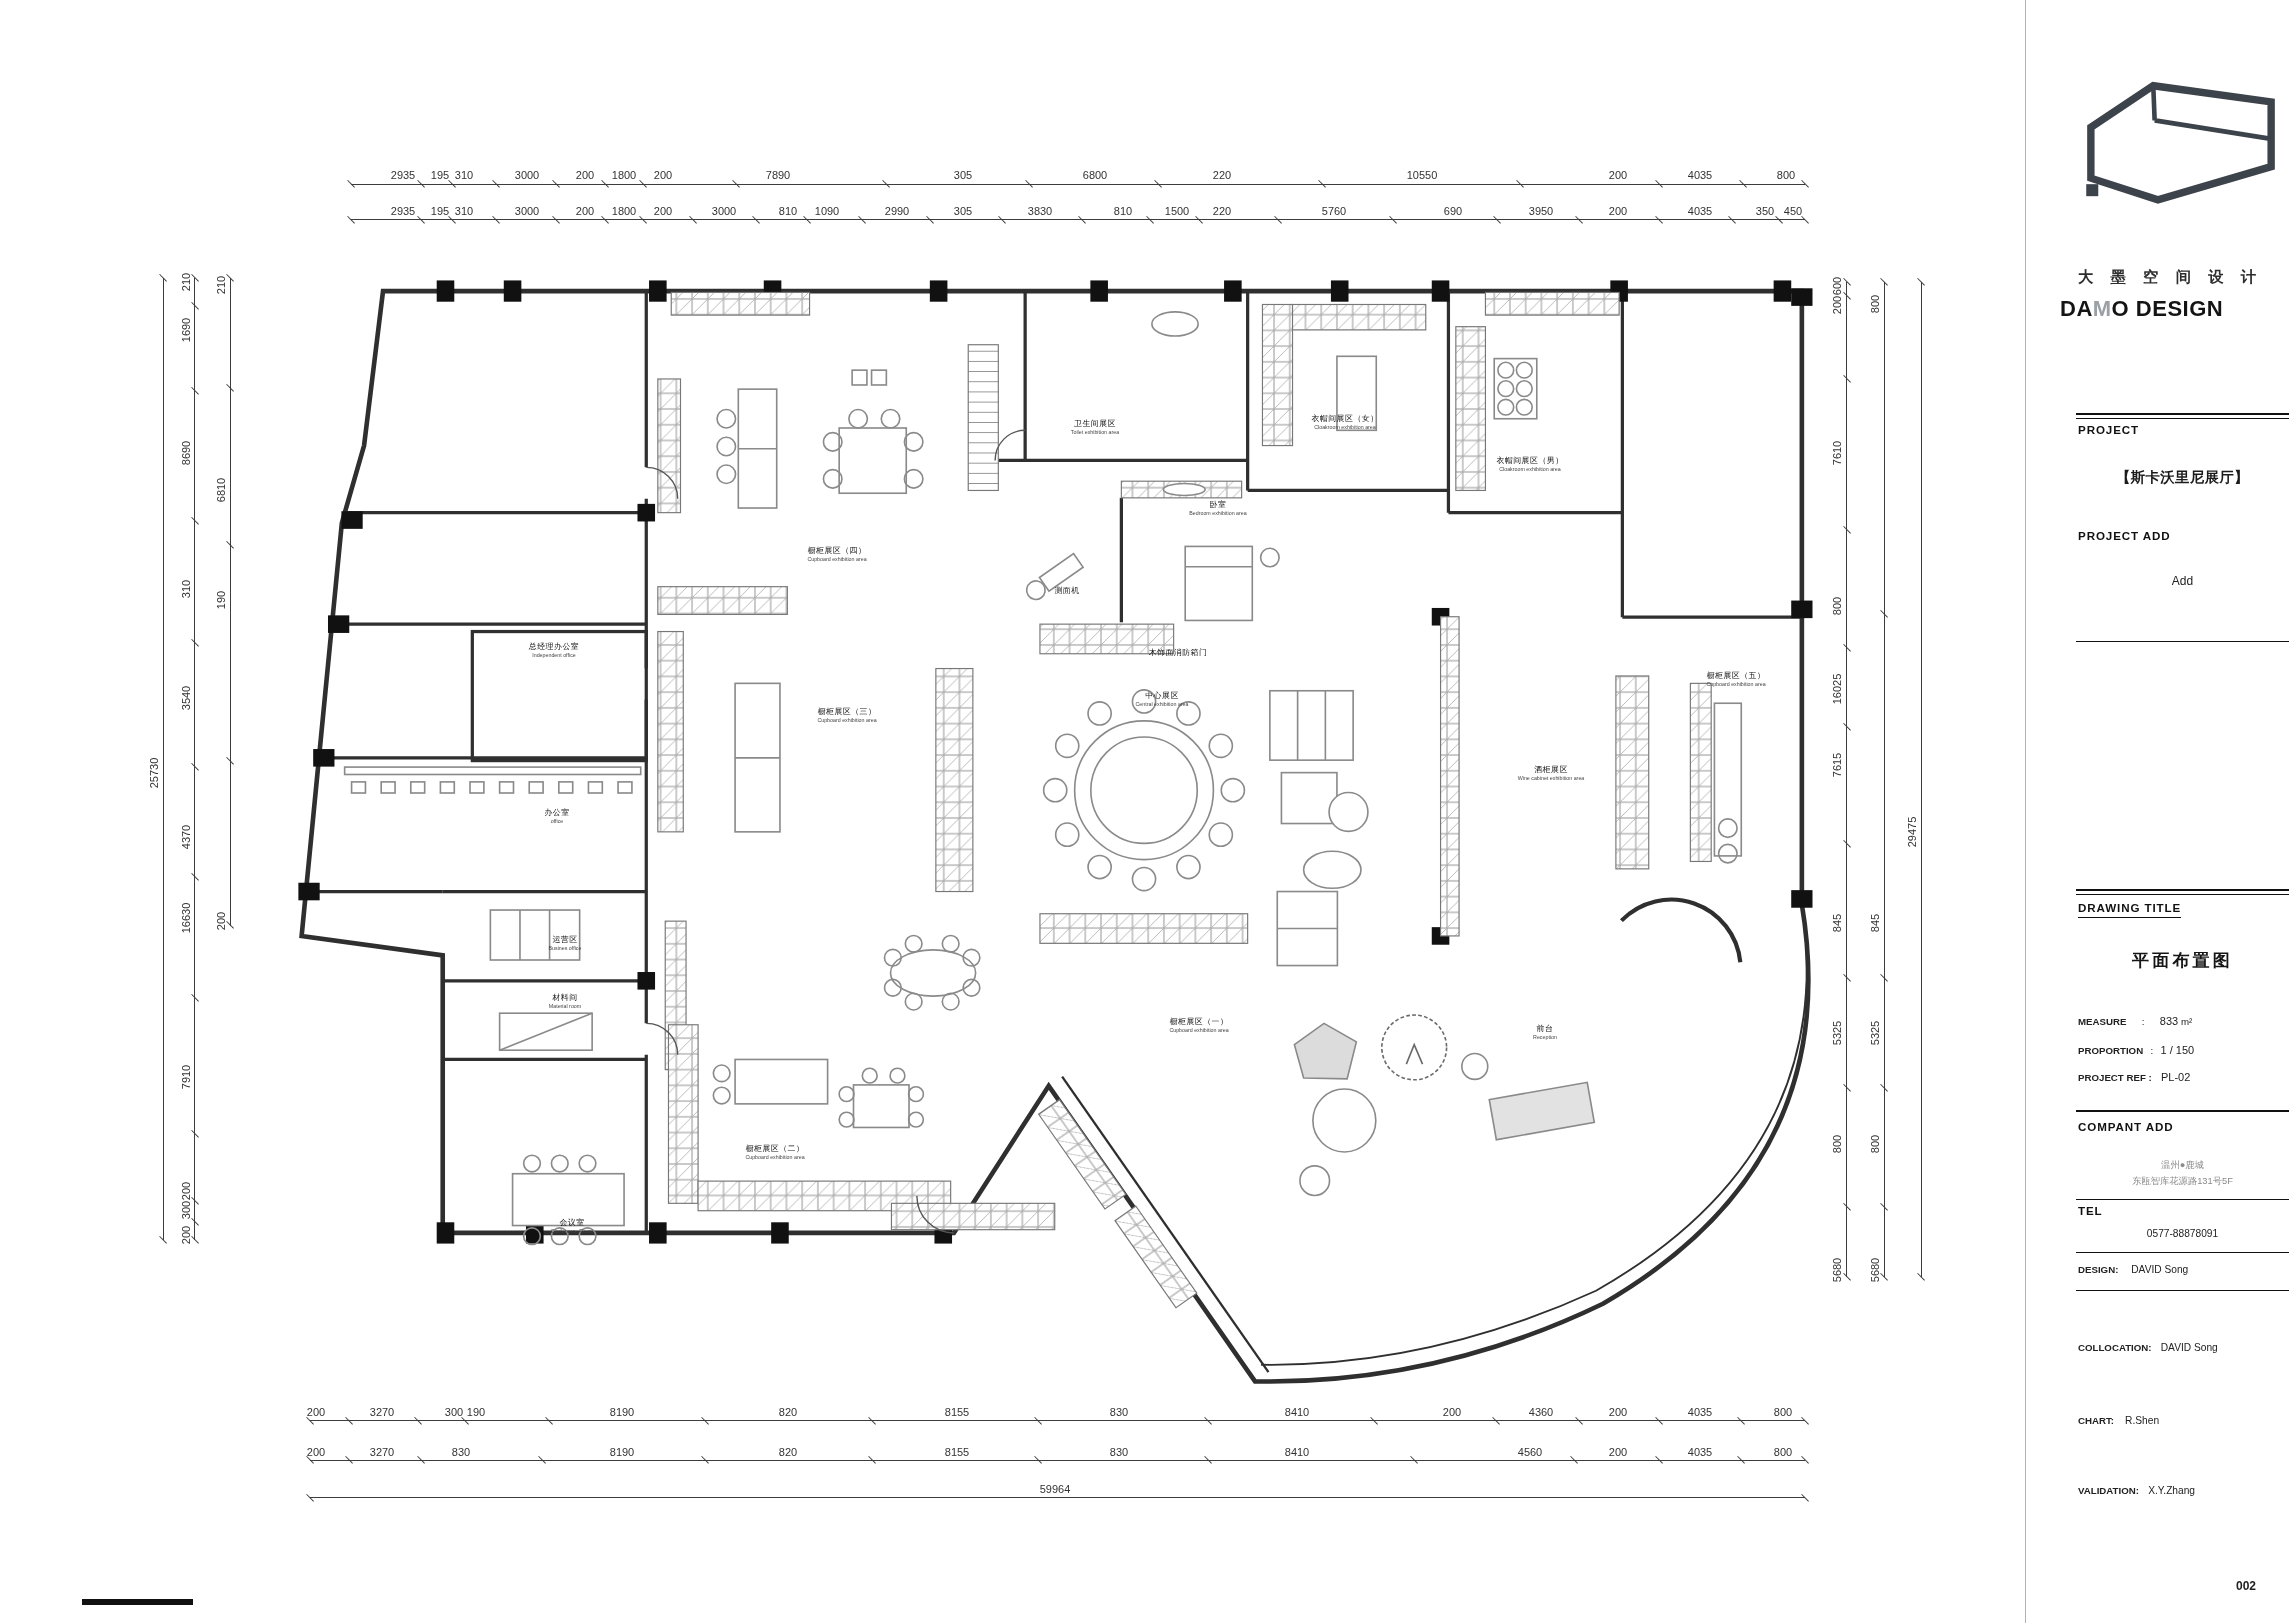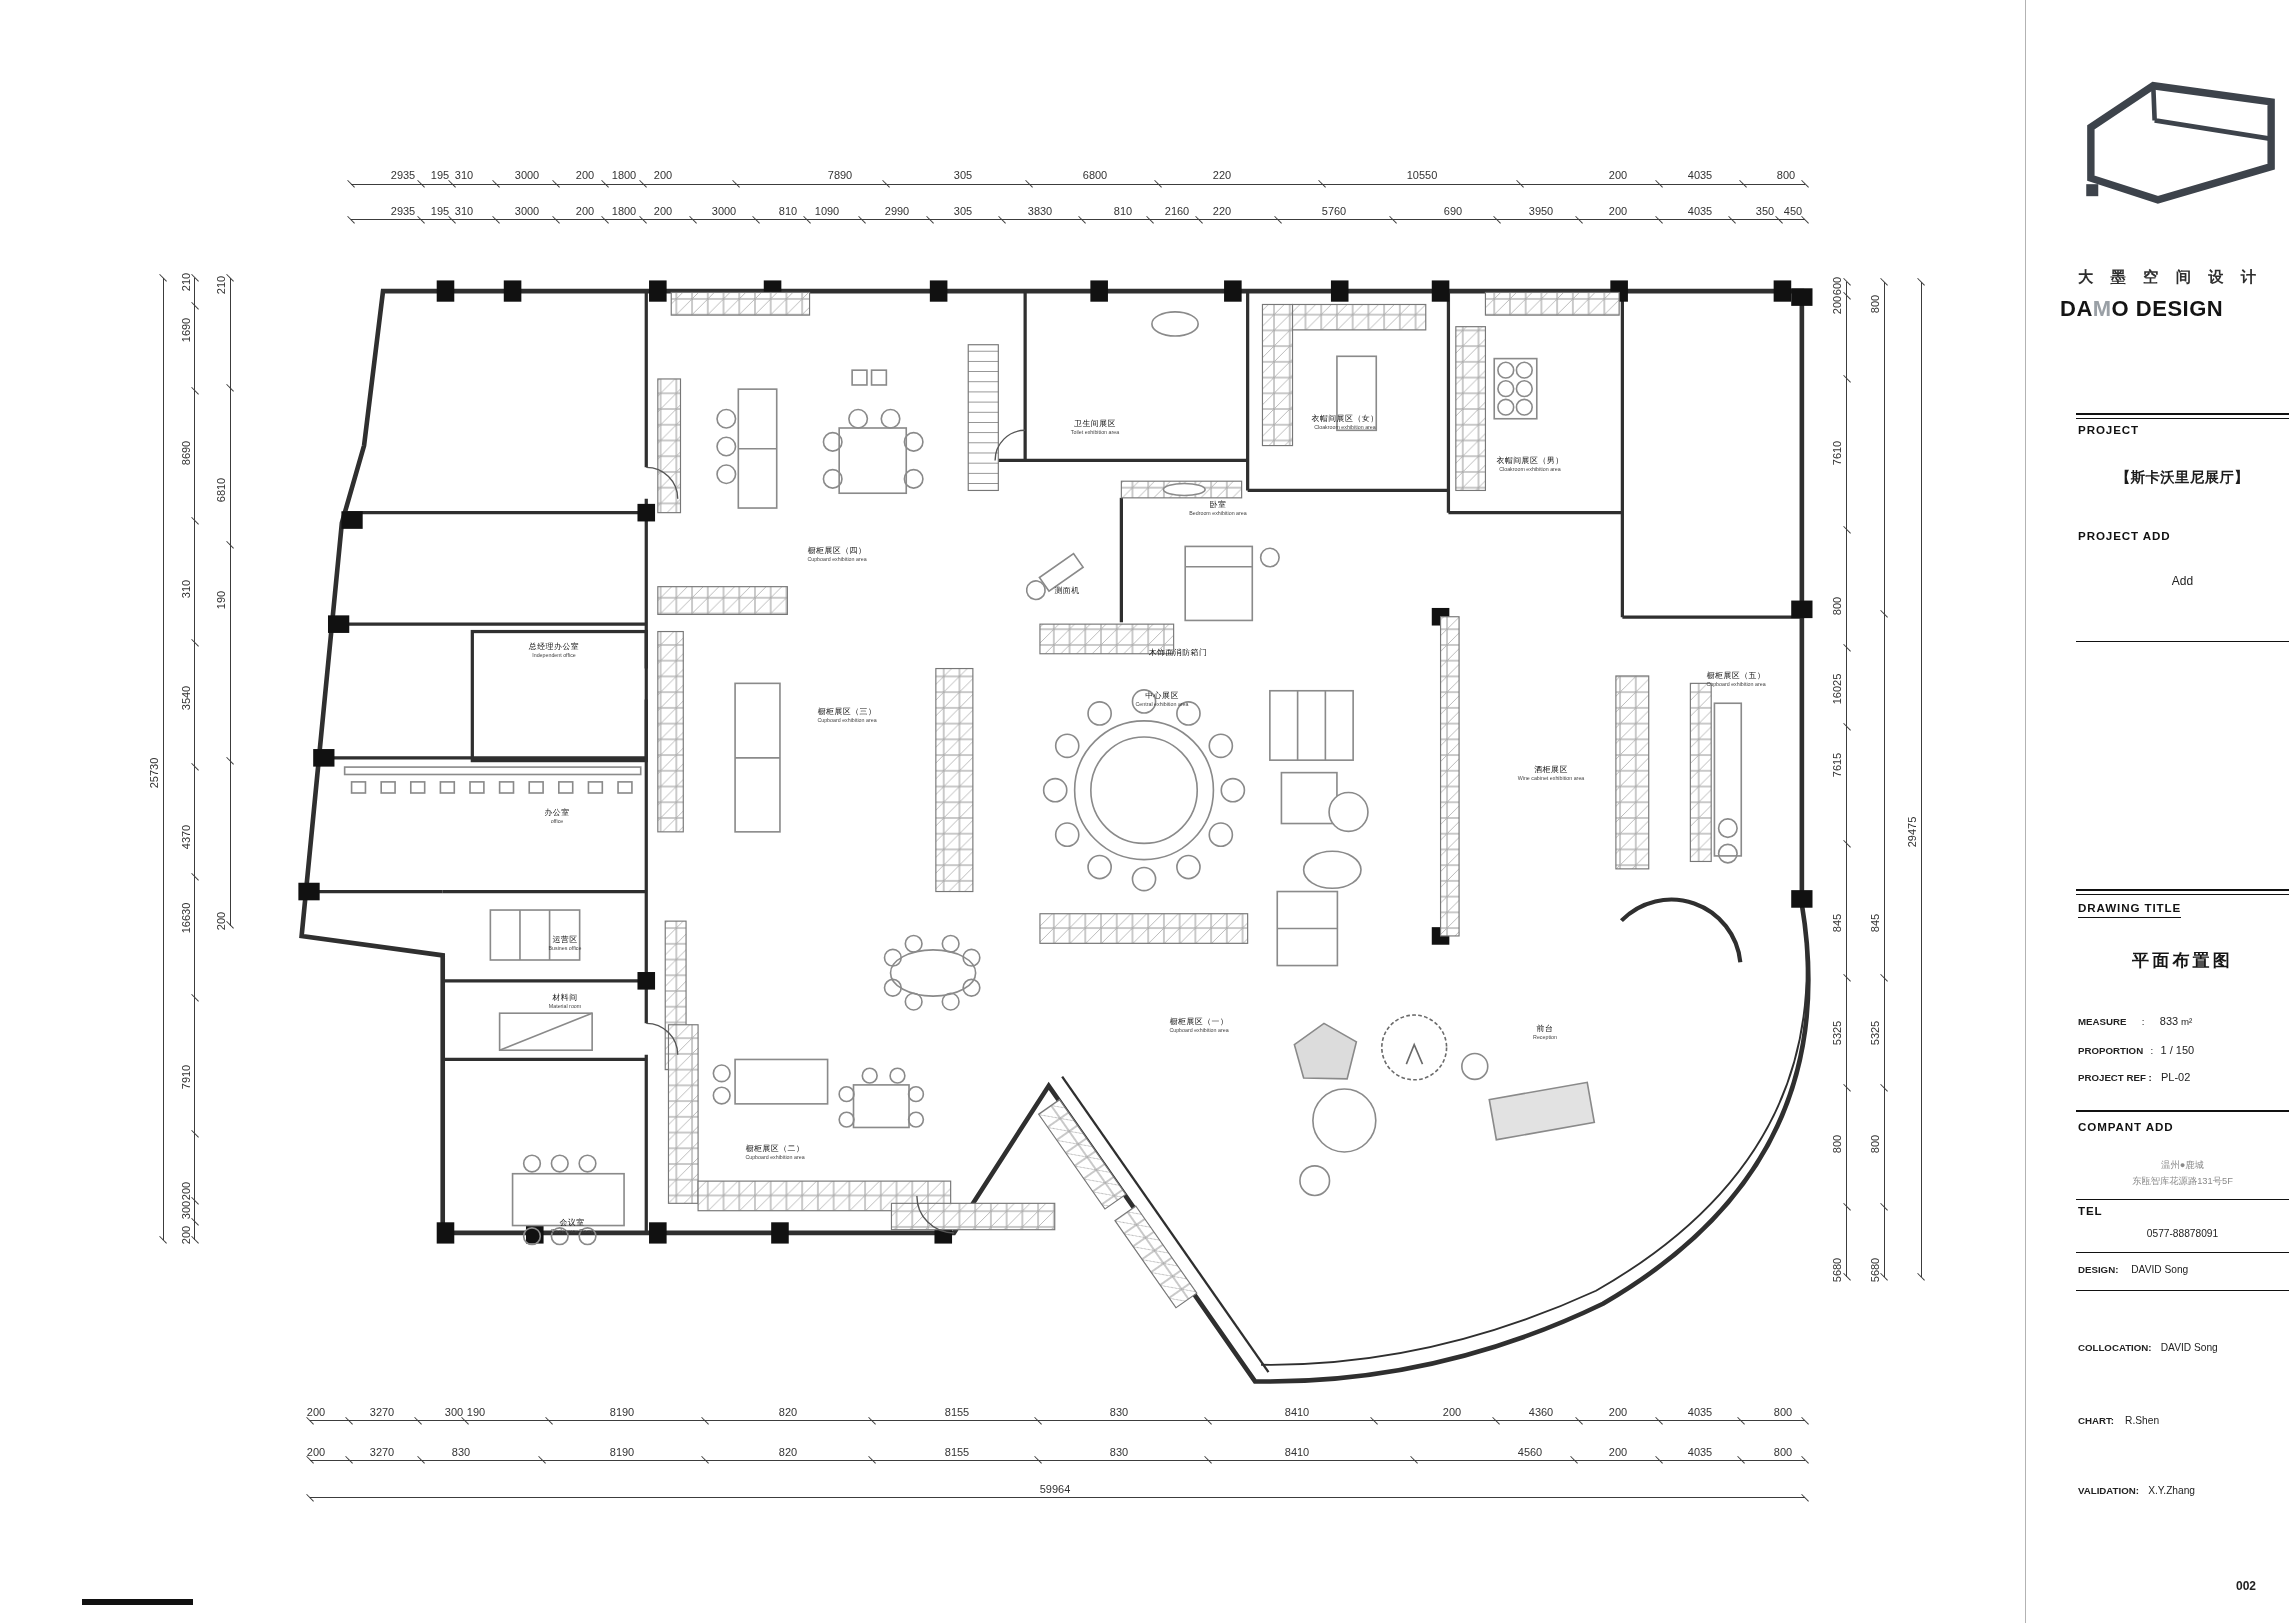--- a/index.html
+++ b/index.html
@@ -363,21 +363,21 @@
       <div class="dim-tick" style="left: 1659px; top: 184px;"></div>
       <div class="dim-tick" style="left: 1743px; top: 184px;"></div>
       <div class="dim-tick" style="left: 1805px; top: 184px;"></div>
       <div class="dim-num h" style="left: 403px; top: 181px;">2935</div>
       <div class="dim-num h" style="left: 440px; top: 181px;">195</div>
       <div class="dim-num h" style="left: 464px; top: 181px;">310</div>
       <div class="dim-num h" style="left: 527px; top: 181px;">3000</div>
       <div class="dim-num h" style="left: 585px; top: 181px;">200</div>
       <div class="dim-num h" style="left: 624px; top: 181px;">1800</div>
       <div class="dim-num h" style="left: 663px; top: 181px;">200</div>
-      <div class="dim-num h" style="left: 840px; top: 181px; text-align: center;">7890</div>
+      <div class="dim-num h" style="left: 778px; top: 181px; text-align: center;">7890</div>
       <div class="dim-num h" style="left: 963px; top: 181px;">305</div>
       <div class="dim-num h" style="left: 1095px; top: 181px;">6800</div>
       <div class="dim-num h" style="left: 1222px; top: 181px;">220</div>
       <div class="dim-num h" style="left: 1422px; top: 181px;">10550</div>
       <div class="dim-num h" style="left: 1618px; top: 181px;">200</div>
       <div class="dim-num h" style="left: 1700px; top: 181px;">4035</div>
       <div class="dim-num h" style="left: 1786px; top: 181px;">800</div>
       <div class="dim-line h" style="left: 351px; top: 219px; width: 1454px;"></div>
       <div class="dim-tick" style="left: 351px; top: 220px;"></div>
       <div class="dim-tick" style="left: 421px; top: 220px;"></div>
@@ -410,21 +410,21 @@
       <div class="dim-num h" style="left: 585px; top: 217px;">200</div>
       <div class="dim-num h" style="left: 624px; top: 217px;">1800</div>
       <div class="dim-num h" style="left: 663px; top: 217px;">200</div>
       <div class="dim-num h" style="left: 724px; top: 217px;">3000</div>
       <div class="dim-num h" style="left: 788px; top: 217px;">810</div>
       <div class="dim-num h" style="left: 827px; top: 217px;">1090</div>
       <div class="dim-num h" style="left: 897px; top: 217px;">2990</div>
       <div class="dim-num h" style="left: 963px; top: 217px;">305</div>
       <div class="dim-num h" style="left: 1040px; top: 217px;">3830</div>
       <div class="dim-num h" style="left: 1123px; top: 217px;">810</div>
-      <div class="dim-num h" style="left: 1177px; top: 217px;">2160</div>
+      <div class="dim-num h" style="left: 1177px; top: 217px;">1500</div>
       <div class="dim-num h" style="left: 1222px; top: 217px;">220</div>
       <div class="dim-num h" style="left: 1334px; top: 217px;">5760</div>
       <div class="dim-num h" style="left: 1453px; top: 217px;">690</div>
       <div class="dim-num h" style="left: 1541px; top: 217px;">3950</div>
       <div class="dim-num h" style="left: 1618px; top: 217px;">200</div>
       <div class="dim-num h" style="left: 1700px; top: 217px;">4035</div>
       <div class="dim-num h" style="left: 1765px; top: 217px;">350</div>
       <div class="dim-num h" style="left: 1793px; top: 217px;">450</div>
       <div class="dim-line h" style="left: 310px; top: 1420px; width: 1495px;"></div>
       <div class="dim-tick" style="left: 310px; top: 1421px;"></div>

